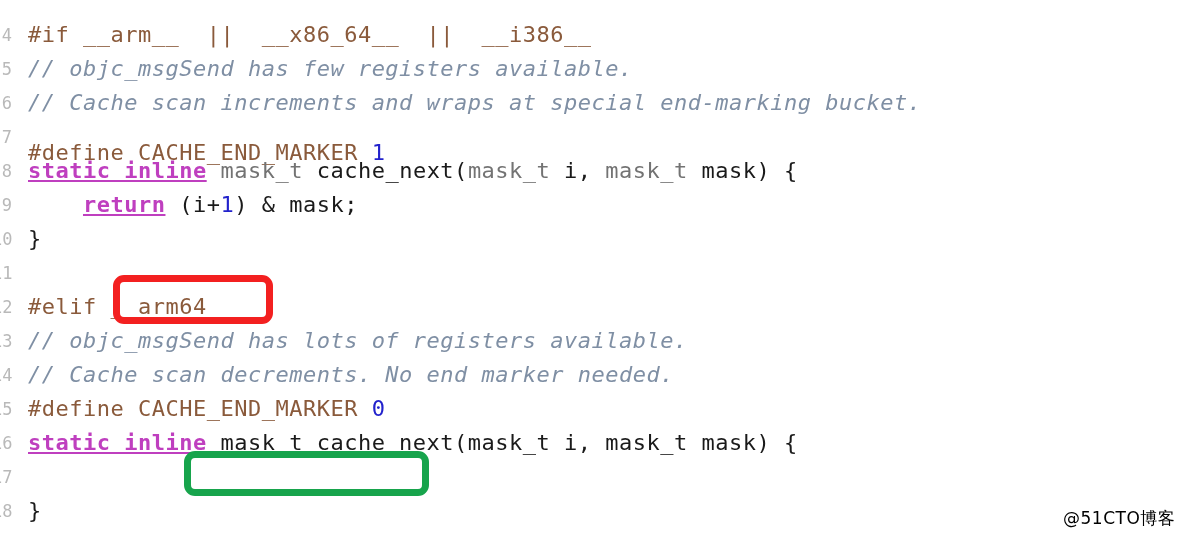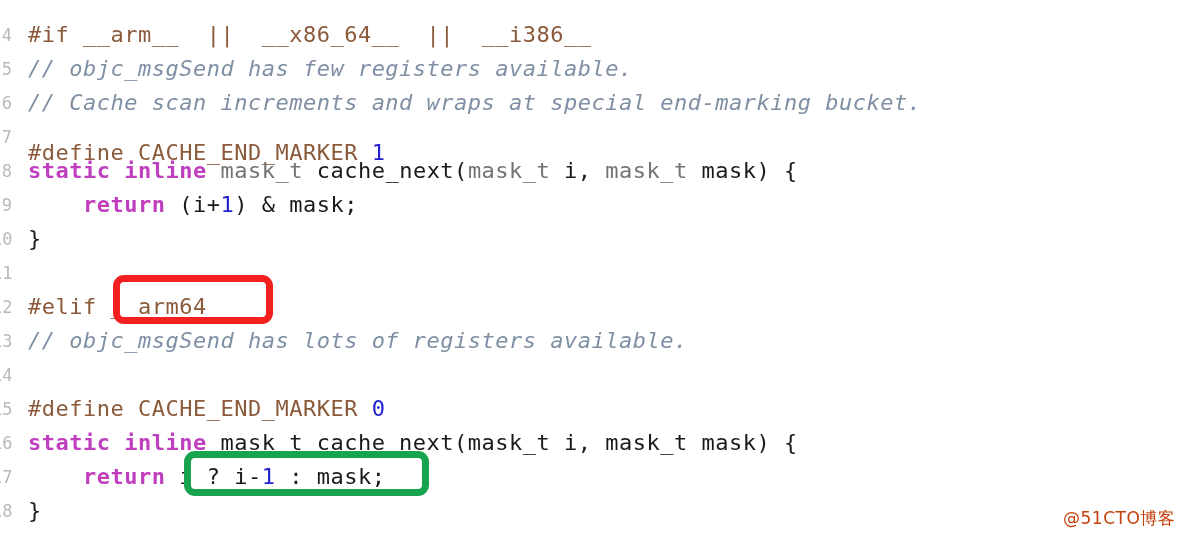--- a/index.html
+++ b/index.html
@@ -58,21 +58,21 @@
     font-size: 22px;
     letter-spacing: 0.5px;
     white-space: pre;
     color: #1a1a1a;
   }
 
   
   .t-pre     { color: #8a5a3b; }
   .t-macro   { color: #8a5a3b; }
   .t-comment { color: #7f8fa4; font-style: italic; }
-  .t-kw      { color: #bf3fbf; font-weight: bold; }
+  .t-kw      { color: #bf3fbf; font-weight: bold; text-decoration: underline; }
   .t-type    { color: #737373; }
   .t-num     { color: #2222cc; }
   .t-plain   { color: #1a1a1a; }
 
   
   .annot {
     position: absolute;
     box-sizing: border-box;
     background: transparent;
     pointer-events: none;
@@ -84,21 +84,21 @@
   .annot-green {
     border: 7px solid #17a44c;
     border-radius: 11px;
   }
 
   
   .watermark {
     position: absolute;
     font-family: "DejaVu Sans", "Liberation Sans", sans-serif;
     font-size: 17px;
-    color: #c2410c;
+    color: #000000;
     letter-spacing: 0.5px;
     white-space: nowrap;
   }
 </style>
 </head>
 <body>
 
 <div id="screen">
 
   <div class="gutter">
@@ -123,23 +123,23 @@
       <div class="line" style="top: 18px; left: 28px;"><span class="t-pre">#if</span><span class="t-pre"> __arm__  || </span><span class="t-pre"> __x86_64__  || </span><span class="t-pre"> __i386__</span></div>
       <div class="line" style="top: 86px; left: 28px;"><span class="t-comment">// Cache scan increments and wraps at special end-marking bucket.</span></div>
       <div class="line" style="top: 52px; left: 28px;"><span class="t-comment">// objc_msgSend has few registers available.</span></div>
       <div class="line" style="top: 136px; left: 28px;"><span class="t-pre">#define</span><span class="t-macro"> CACHE_END_MARKER </span><span class="t-num">1</span></div>
       <div class="line" style="top: 154px; left: 28px;"><span class="t-kw">static inline</span><span class="t-plain"> </span><span class="t-type">mask_t</span><span class="t-plain"> cache_next(</span><span class="t-type">mask_t</span><span class="t-plain"> i, </span><span class="t-type">mask_t</span><span class="t-plain"> mask) {</span></div>
       <div class="line" style="top: 188px; left: 28px;"><span class="t-plain">    </span><span class="t-kw">return</span><span class="t-plain"> (i+</span><span class="t-num">1</span><span class="t-plain">) &amp; mask;</span></div>
       <div class="line" style="top: 222px; left: 28px;"><span class="t-plain">}</span></div>
       <div class="line" style="top: 256px; left: 28px;"></div>
       <div class="line" style="top: 290px; left: 28px;"><span class="t-pre">#elif</span><span class="t-pre"> __arm64__</span></div>
       <div class="line" style="top: 324px; left: 28px;"><span class="t-comment">// objc_msgSend has lots of registers available.</span></div>
+      <div class="line" style="top: 358px; left: 28px;"><span class="t-comment">// Cache scan decrements. No end marker needed.</span></div>
       <div class="line" style="top: 392px; left: 28px;"><span class="t-pre">#define</span><span class="t-macro"> CACHE_END_MARKER </span><span class="t-num">0</span></div>
       <div class="line" style="top: 426px; left: 28px;"><span class="t-kw">static inline</span><span class="t-plain"> mask_t cache_next(mask_t i, mask_t mask) {</span></div>
-      <div class="line" style="top: 460px; left: 28px;"><span class="t-plain">    </span><span class="t-kw">return</span><span class="t-plain"> i ? i-</span><span class="t-num">1</span><span class="t-plain"> : mask;</span></div>
       <div class="line" style="top: 494px; left: 28px;"><span class="t-plain">}</span></div>
     </div>
 
   <div class="watermark" style="left: 1063px; top: 507px;">@51CTO博客</div>
 
 <div class="annot annot-red" style="left: 113px; top: 275px; width: 160px; height: 49px; border-color: rgb(243, 32, 32);"></div>
     <div class="annot annot-green" style="left: 184px; top: 451px; width: 245px; height: 45px; border-color: rgb(23, 164, 76);"></div>
   </div>
 
 </body></html>

